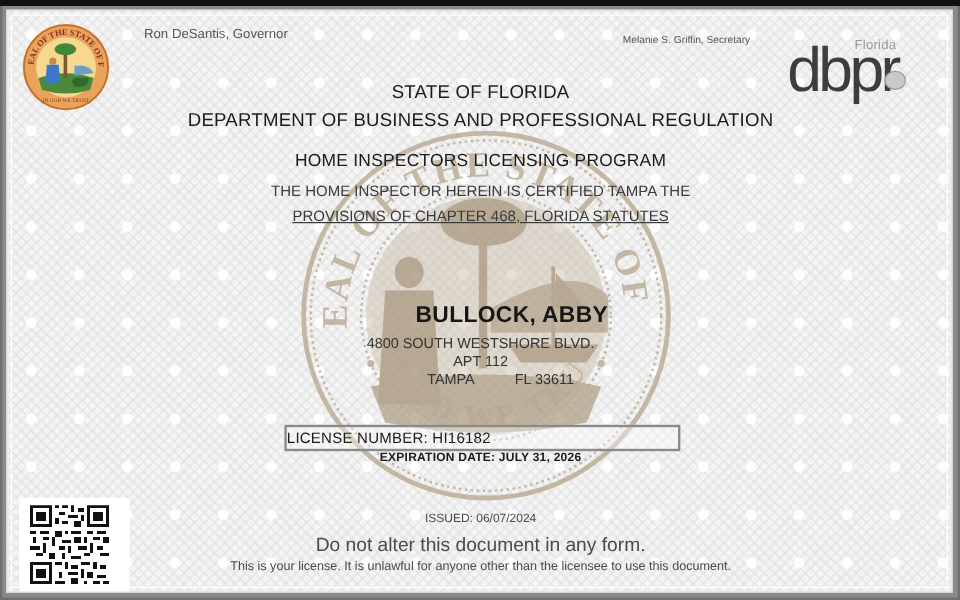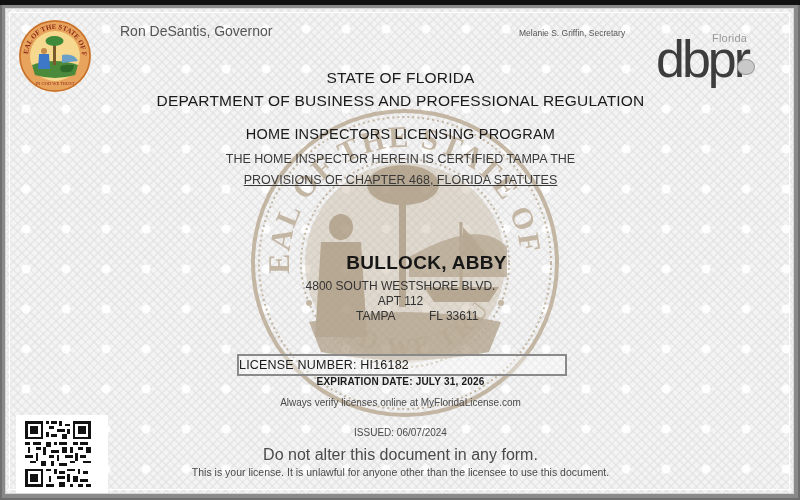--- a/index.html
+++ b/index.html
@@ -38,21 +38,21 @@
     }
     .watermark svg { width: 100%; height: 100%; display: block; }
 
     
     .seal {
       position: absolute; left: 12px; top: 10px; width: 74px; height: 74px; border-radius: 50%;
     }
     .seal svg { width: 100%; height: 100%; display: block; }
 
     .gov {
-      position: absolute; left: 114px; top: 14px; font-size: 14px; color: #555;
+      position: absolute; left: 114px; top: 14px; font-size: 11px; color: #555;
     }
     .sec {
       position: absolute; left: 513px; top: 19px; font-size: 8.5px; color: #555;
     }
     .logo {
       position: absolute; left: 650px; top: 22px; width: 140px; height: 60px;
     }
     .logo .florida {
       position: absolute; left: 56px; top: 1px; font-size: 11px; color: #9a9a9a;
       letter-spacing: 0.2px;
@@ -179,21 +179,20 @@
   <div class="center t-cert2">PROVISIONS OF CHAPTER 468, FLORIDA STATUTES</div>
 
   <div class="center name">BULLOCK, ABBY</div>
   <div class="center addr1">4800 SOUTH WESTSHORE BLVD.</div>
   <div class="center addr2">APT 112</div>
   <div class="city">TAMPA</div>
   <div class="state">FL 33611</div>
 
   <div class="license-box">LICENSE NUMBER: HI16182</div>
   <div class="center exp">EXPIRATION DATE:  JULY 31, 2026</div>
-  <div class="center verify">Always verify licenses online at MyFloridaLicense.com</div>
   <div class="center issued">ISSUED: 06/07/2024</div>
   <div class="center noalter">Do not alter this document in any form.</div>
   <div class="center unlawful">This is your license. It is unlawful for anyone other than the licensee to use this document.</div>
 
   <div class="qr">
     <svg viewBox="0 0 25 25" shape-rendering="crispEdges">
       <g fill="#111">
 
         <path d="M0 0h7v7H0z M1 1v5h5V1z M2 2h3v3H2z" fill-rule="evenodd"></path>
         <path d="M18 0h7v7h-7z M19 1v5h5V1z M20 2h3v3h-3z" fill-rule="evenodd"></path>

